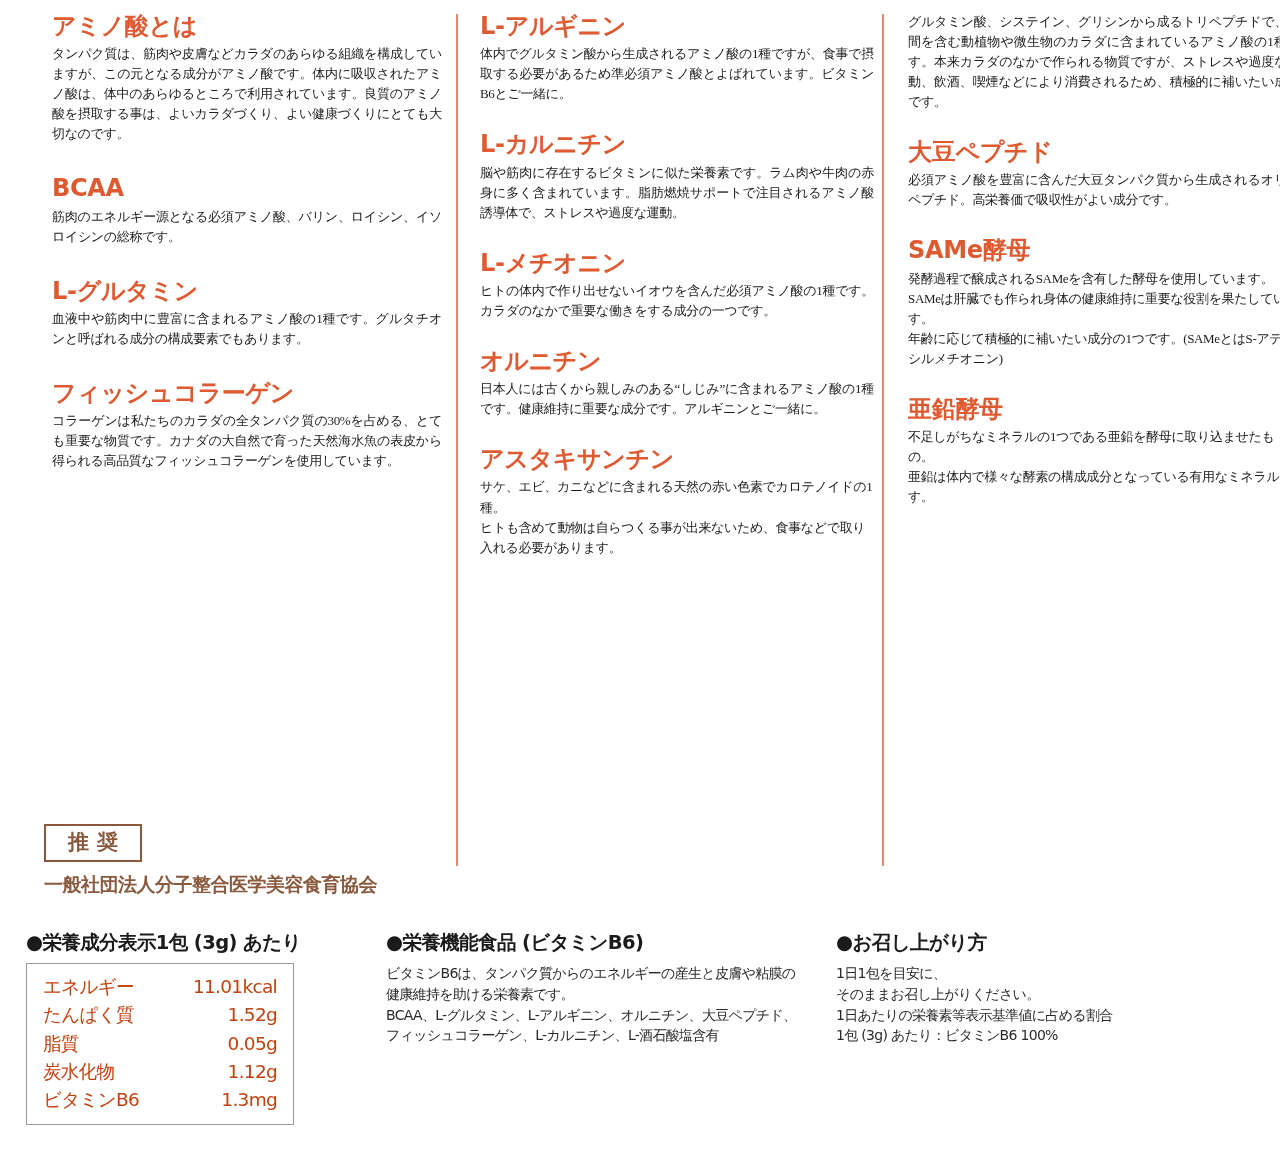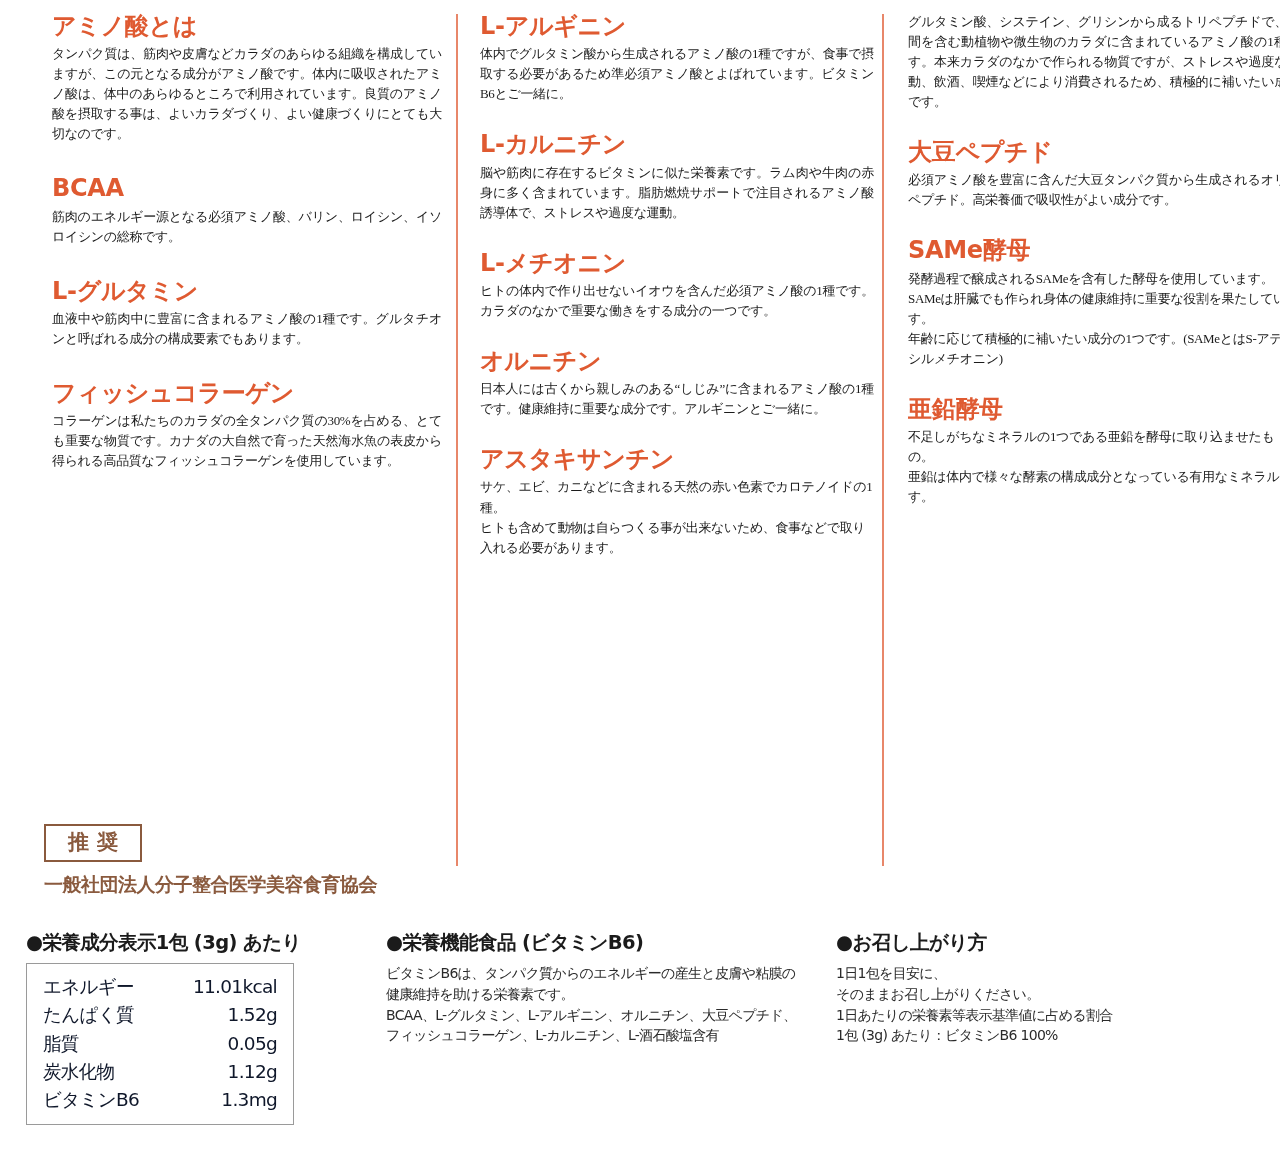--- a/index.html
+++ b/index.html
@@ -141,21 +141,21 @@
     width: 268px;
   }
   .nutrition-row {
     display: flex;
     justify-content: space-between;
     align-items: baseline;
     font-family: "DejaVu Sans", "Liberation Sans", sans-serif;
     font-size: 18.5px;
     line-height: 1.52;
     letter-spacing: -0.7px;
-    color: #0f172a;
+    color: #c2410c;
     white-space: nowrap;
   }
   .nutrition-label { padding-right: 10px; }
   .nutrition-value { }
 </style>
 </head>
 <body>
 
 <div class="columns">
 

